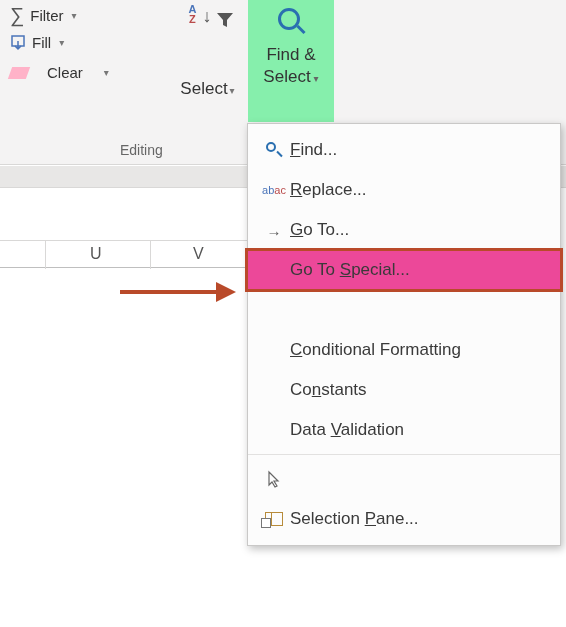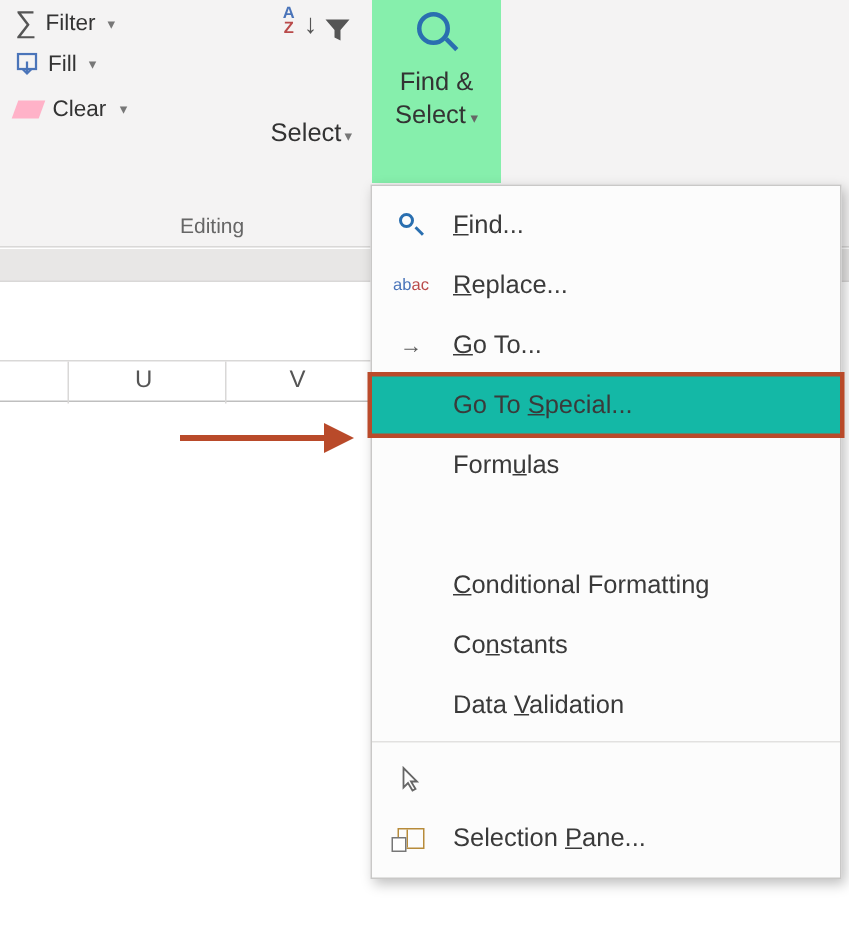--- a/index.html
+++ b/index.html
@@ -20,21 +20,21 @@
     left: 0; top: 0;
     width: 566px; height: 165px;
     background: #f4f3f3;
     border-bottom: 1px solid #d9d8d7;
   }
   
   .autosum { position:absolute; left:10px; top:4px; display:flex; align-items:center; gap:6px; color:#333; }
   .autosum .sigma { font-size:20px; color:#555; font-weight:normal; }
   .fill-row { position:absolute; left:10px; top:34px; display:flex; align-items:center; gap:6px; color:#333; }
   .fill-icon { width:16px; height:16px; display:inline-block; }
-  .clear-row { position:absolute; left:10px; top:64px; display:flex; align-items:center; gap:7px; color:#333; }
+  .clear-row { position:absolute; left:10px; top:64px; display:flex; align-items:center; gap:19px; color:#333; }
   .pink-eraser { width:18px; height:12px; background:#ffb2c8; transform: skewX(-20deg); display:inline-block; }
   .drop { font-size:10px; color:#777; margin-left:2px; }
   .group-label { position:absolute; left:120px; top:142px; color:#666; font-size:14px; }
   
   .sortfilter { position:absolute; left:175px; top:4px; width:65px; text-align:center; color:#333; }
   .sf-icon { position:relative; width:50px; height:34px; margin:0 auto; }
   .az { position:absolute; left:6px; top:0; font-size:11px; line-height:10px; color:#4a74b9; font-weight:600; }
   .az span.z { color:#b94a4a; }
   .arrowdown { position:absolute; left:20px; top:2px; font-size:18px; color:#555; }
   .funnel { position:absolute; left:32px; top:6px; font-size:20px; color:#555; }
@@ -60,28 +60,28 @@
   .menu {
     position:absolute;
     left:247px; top:123px;
     width:314px;
     background:#fcfcfc;
     border:1px solid #c9c8c7;
     box-shadow:2px 3px 8px rgba(0,0,0,0.25);
     padding:6px 0;
   }
   .mi { display:flex; align-items:center; height:40px; padding:0 14px 0 12px; color:#3a3a3a; font-size:17px; }
-  .mi .ico { width:28px; height:24px; display:flex; align-items:center; justify-content:center; margin-right:14px; color:#5b5b5b; font-size:15px; flex:none; }
+  .mi .ico { width:28px; height:24px; display:flex; align-items:center; justify-content:center; margin-right:2px; color:#5b5b5b; font-size:15px; flex:none; }
   .mi .txt .ul { text-decoration:underline; }
   .sep { height:0; border-top:1px solid #e2e1e0; margin:4px 0; }
   .mi.highlight {
     position:relative;
     outline:3px solid #b94a2a;
     outline-offset:-1px;
-    background:#14b8a6;
+    background:#ec4899;
     margin-left:-1px; margin-right:-1px;
     padding-left:13px; padding-right:15px;
   }
   
   .ico-find { position:relative; width:18px; height:18px; }
   .ico-find .c { position:absolute; width:10px; height:10px; border:2px solid #2a6fb0; border-radius:50%; left:1px; top:1px; }
   .ico-find .h { position:absolute; width:7px; height:2px; background:#2a6fb0; left:11px; top:12px; transform:rotate(45deg); }
   .ico-goto { font-size:16px; color:#2a6fb0; }
   .ico-ptr { font-size:18px; color:#777; }
   .ico-pane { width:18px; height:14px; border:1px solid #b78b3a; position:relative; }
@@ -173,24 +173,20 @@
   <div class="mi">
     <span class="ico ico-goto">→</span>
     <span class="txt"><span class="ul">G</span>o To...</span>
   </div>
 
   <div class="mi highlight">
     <span class="ico"></span>
     <span class="txt">Go To <span class="ul">S</span>pecial...</span>
   </div>
 
-  <div class="mi">
-    <span class="ico"></span>
-    <span class="txt">Form<span class="ul">u</span>las</span>
-  </div>
 
   <div class="mi">
     <span class="ico"></span>
   </div>
 
   <div class="mi">
     <span class="ico"></span>
     <span class="txt"><span class="ul">C</span>onditional Formatting</span>
   </div>
 

